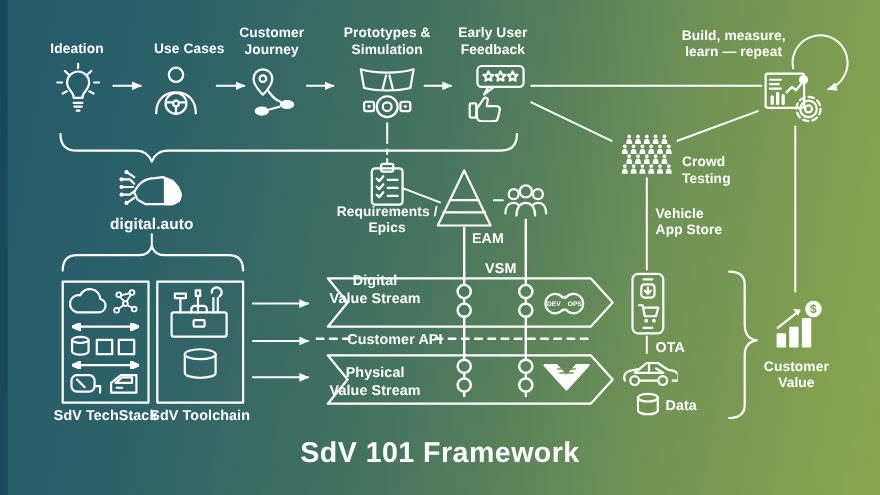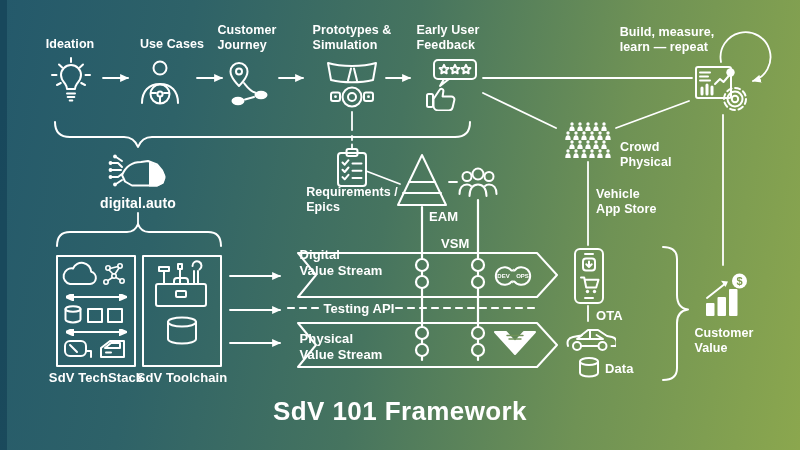--- a/index.html
+++ b/index.html
@@ -5,21 +5,21 @@
   html,body{margin:0;padding:0;background:#222;}
   #canvas{
     position:relative;width:800px;height:450px;overflow:hidden;
     background:linear-gradient(100deg,#24596b 0%,#2e6268 22%,#46745f 48%,#6f9255 74%,#8ba74e 100%);
     font-family:"Liberation Sans",sans-serif;color:#fff;
   }
   #edge-stripe{position:absolute;left:0;top:0;width:7px;height:450px;background:rgba(14,58,80,.55);}
   svg{display:block;}
   .abs{position:absolute;}
   .label{position:absolute;color:#fff;white-space:pre-line;line-height:1.2;font-weight:bold;font-size:12.5px;letter-spacing:.1px;}
-  .c{transform:translateX(-50%);text-align:left;}
+  .c{transform:translateX(-50%);text-align:center;}
   .sm{font-size:12.5px;}
   .md{font-size:13px;}
   .logo-label{font-size:14px;}
   .title{font-size:26px;letter-spacing:.4px;}
   .ico{position:absolute;}
   .ico svg{stroke:#fff;fill:none;stroke-width:2;stroke-linecap:round;stroke-linejoin:round;}
 </style>
 </head>
 <body>
 
@@ -378,29 +378,29 @@
   <div class="label c logo-label" style="left:138px;top:195px">digital.auto</div>
   <div class="label c md" style="left:96px;top:370px">SdV TechStack</div>
   <div class="label c md" style="left:182px;top:370px">SdV Toolchain</div>
 
   <div class="label c sm" style="left:352px;top:185px">Requirements /
 Epics</div>
   <div class="label md" style="left:429px;top:209px">EAM</div>
   <div class="label md" style="left:441px;top:236px">VSM</div>
 
   <div class="label sm" style="left:620px;top:140px">Crowd
-Physical</div>
+Testing</div>
   <div class="label sm" style="left:596px;top:187px">Vehicle
 App Store</div>
 
   <div class="label c md" style="left:341px;top:247px">Digital
 Value Stream</div>
   <div class="label c md" style="left:341px;top:331px">Physical
 Value Stream</div>
-  <div class="label c md" style="left:359px;top:301px">Testing API</div>
+  <div class="label c md" style="left:359px;top:301px">Customer API</div>
 
   <div class="label md" style="left:596px;top:308px">OTA</div>
   <div class="label md" style="left:605px;top:361px">Data</div>
 
   <div class="label c sm" style="left:724px;top:326px">Customer
 Value</div>
 
   <div class="label c title" style="left:400px;top:396px">SdV 101 Framework</div>
 </div>
 

